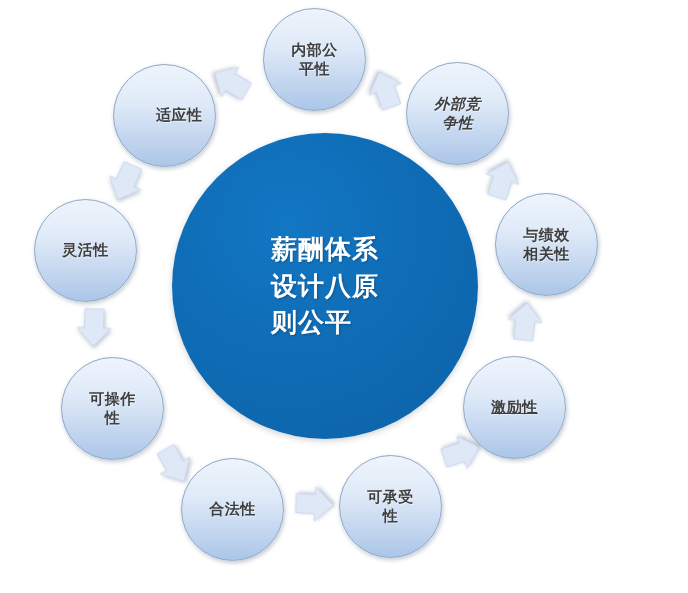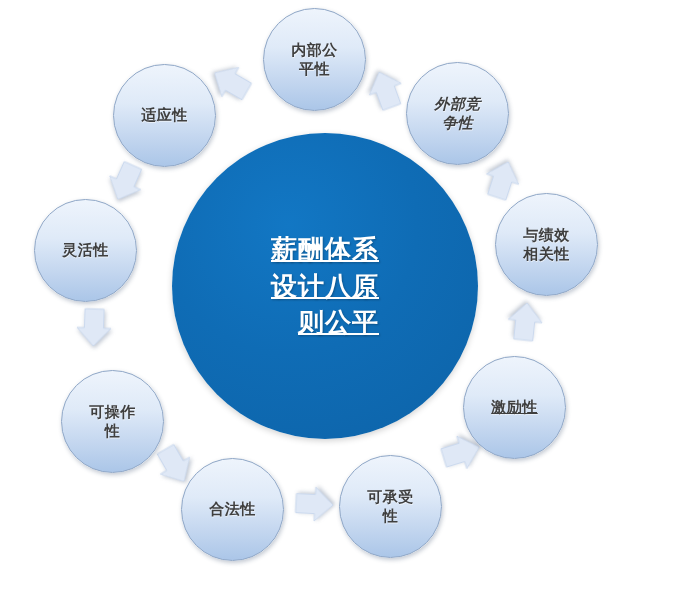--- a/index.html
+++ b/index.html
@@ -29,25 +29,24 @@
     box-shadow: 0 2px 6px rgba(0,0,0,0.18);
     display: flex;
     align-items: center;
     justify-content: center;
   }
   #hub-text {
     color: #ffffff;
     font-size: 26px;
     font-weight: bold;
     line-height: 1.42;
-    text-align: right;
+    text-align: left;
     letter-spacing: 1px;
     white-space: pre-line;
     text-shadow: 1px 1px 2px rgba(0,0,0,0.25);
-    text-decoration: underline;
   }
   
   .bubble {
     position: absolute;
     width: 103px;
     height: 103px;
     border-radius: 50%;
     background: linear-gradient(to bottom, #eef4fc 0%, #dfeaf8 38%, #c3d6ef 72%, #abc6e8 100%);
     border: 1px solid #8ea6c6;
     box-sizing: border-box;
@@ -155,25 +154,25 @@
       <div class="bubble" style="left: 463px; top: 356px;">
         <div class="bubble-label" style="white-space: pre-line; text-decoration: underline;">激励性</div>
       </div>
       <div class="bubble" style="left: 339px; top: 455px;">
         <div class="bubble-label" style="white-space: pre-line;">可承受
 性</div>
       </div>
       <div class="bubble" style="left: 181px; top: 458px; justify-content: center;">
         <div class="bubble-label" style="white-space: pre-line;">合法性</div>
       </div>
-      <div class="bubble" style="left: 61px; top: 370px;">
+      <div class="bubble" style="left: 61px; top: 357px;">
         <div class="bubble-label" style="white-space: pre-line;">可操作
 性</div>
       </div>
       <div class="bubble" style="left: 34px; top: 199px;">
         <div class="bubble-label" style="white-space: pre-line;">灵活性</div>
       </div>
       <div class="bubble" style="left: 113px; top: 64px;">
-        <div class="bubble-label" style="white-space: pre-line;">适应性</div>
+        <div class="bubble-label" style="white-space: pre-line; text-align: right;">适应性</div>
       </div>
     </div>
 
 </div>
 
 </body></html>

